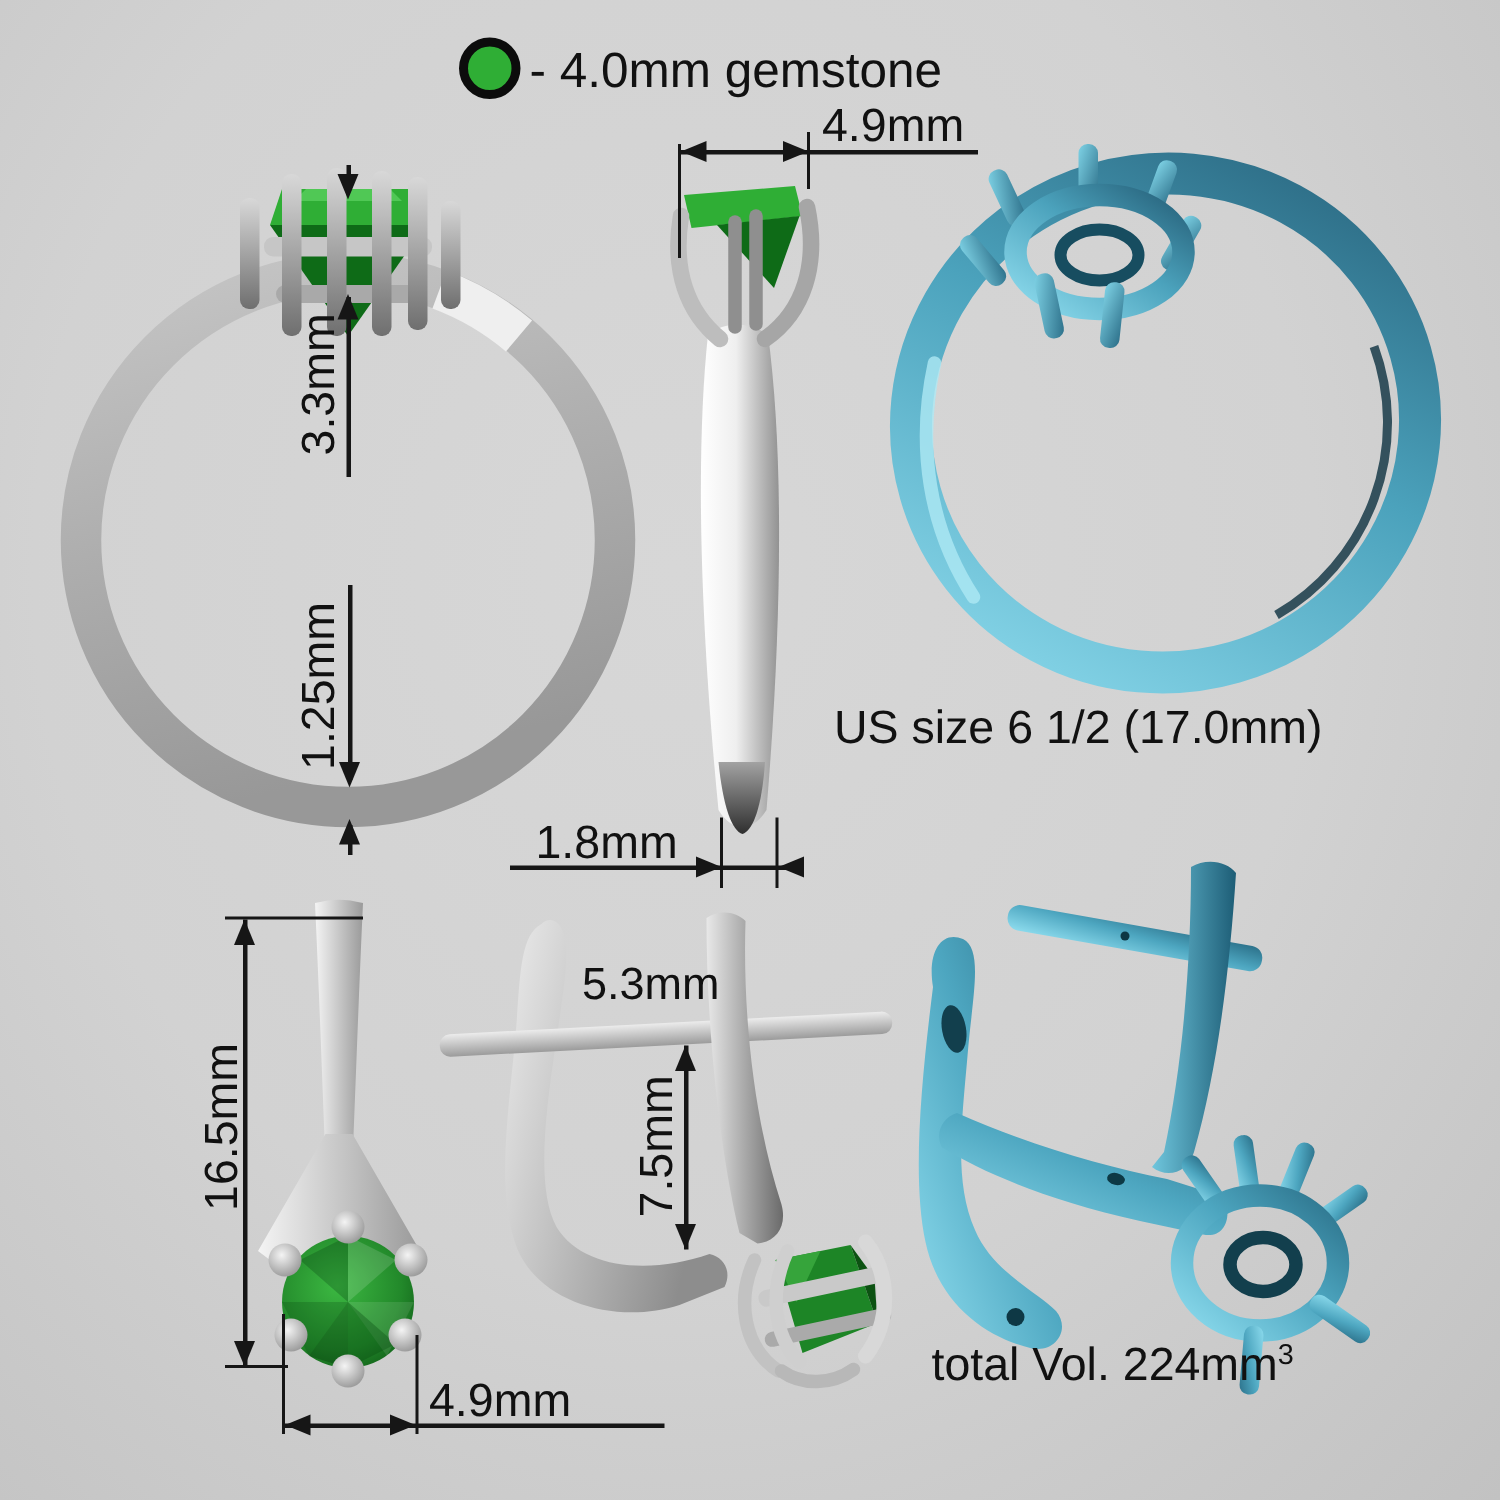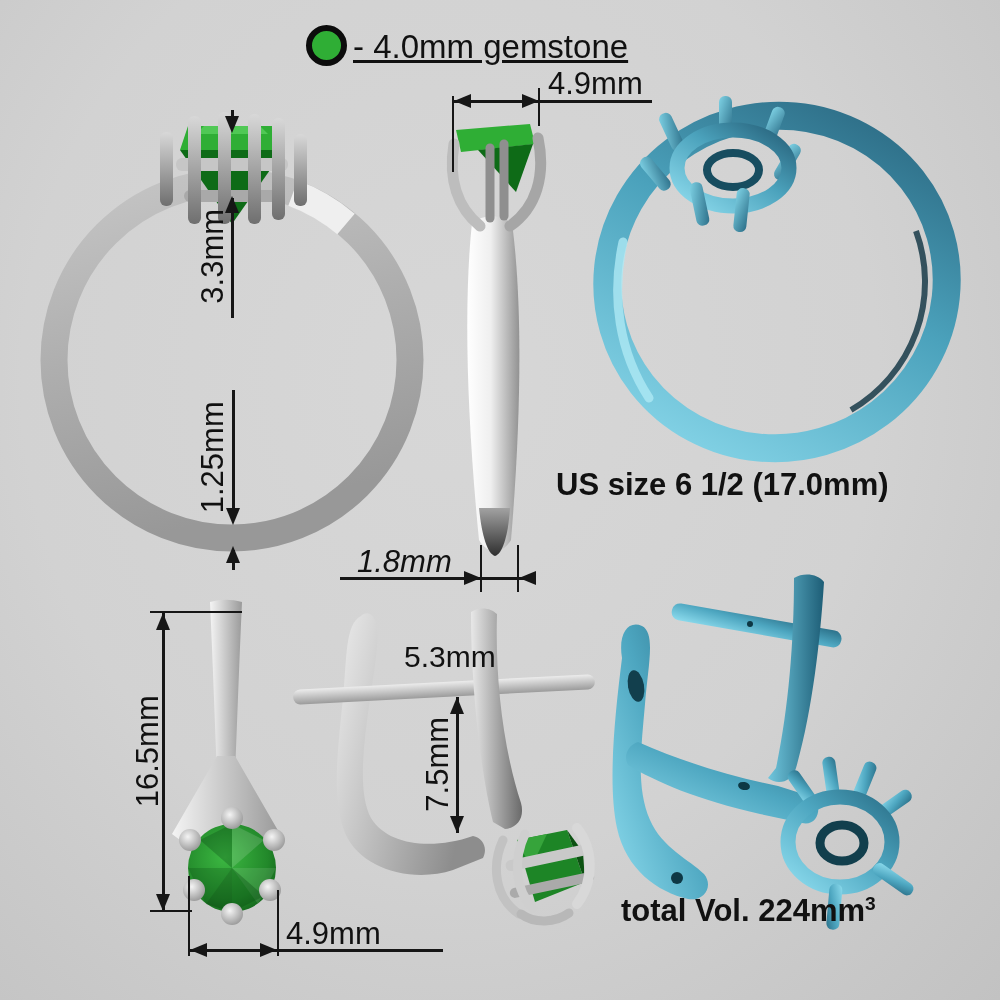--- a/index.html
+++ b/index.html
@@ -13,28 +13,28 @@
   .vline{position:absolute;width:3px;background:#161616;}
   .hline{position:absolute;height:3px;background:#161616;}
   .tick{position:absolute;background:#161616;}
   .arr{position:absolute;width:0;height:0;border-style:solid;}
   .arr.up   {border-width:0 7px 17px 7px;border-color:transparent transparent #161616 transparent;}
   .arr.down {border-width:17px 7px 0 7px;border-color:#161616 transparent transparent transparent;}
   .arr.left {border-width:7px 17px 7px 0;border-color:transparent #161616 transparent transparent;}
   .arr.right{border-width:7px 0 7px 17px;border-color:transparent transparent transparent #161616;}
   .dim{position:absolute;font-size:31px;line-height:1.05;color:#111;white-space:nowrap;}
   .dim.v{text-align:center;transform:rotate(-90deg);}
-  .note{position:absolute;font-size:31px;line-height:1.1;color:#111;white-space:nowrap;font-weight:bold;}
+  .note{position:absolute;font-size:31px;line-height:1.1;color:#111;white-space:nowrap;}
   sup{font-size:0.62em;}
   
   .legend-swatch{
     position:absolute;left:306px;top:25px;width:29px;height:29px;border-radius:50%;
     border:6px solid #0c0c0c;
   }
-  .legend-label{position:absolute;left:353px;top:28px;font-size:33px;color:#111;white-space:nowrap;text-decoration:underline;}
+  .legend-label{position:absolute;left:353px;top:28px;font-size:33px;color:#111;white-space:nowrap;}
 </style>
 </head>
 <body>
 
 <div class="canvas">
 
   <div class="legend-swatch" style="background:#2fae35;"></div>
   <div class="legend-label">- 4.0mm gemstone</div>
 
   <svg style="left:28px;top:106px;" width="410" height="460" viewBox="0 0 410 460">
@@ -238,21 +238,21 @@
     <div class="arr up" style="left:226px;top:546px;"></div>
     <div class="dim v" style="left:147px;top:441px;width:132px;">1.25mm</div>
   </div>
 
   <div>
     <div class="tick" style="left:480px;top:545px;width:2px;height:47px;"></div>
     <div class="tick" style="left:517px;top:545px;width:2px;height:47px;"></div>
     <div class="hline" style="left:340px;top:577px;width:188px;"></div>
     <div class="arr right" style="left:464px;top:571px;"></div>
     <div class="arr left" style="left:519px;top:571px;"></div>
-    <div class="dim" style="left:357px;top:546px;font-style:italic;">1.8mm</div>
+    <div class="dim" style="left:357px;top:546px;">1.8mm</div>
   </div>
 
   <div class="note" style="left:556px;top:468px;">US size 6 1/2 (17.0mm)</div>
 
   <div>
     <div class="tick" style="left:150px;top:611px;width:92px;height:2px;"></div>
     <div class="tick" style="left:150px;top:910px;width:42px;height:2px;"></div>
     <div class="vline" style="left:162px;top:613px;height:298px;"></div>
     <div class="arr up" style="left:156px;top:613px;"></div>
     <div class="arr down" style="left:156px;top:894px;"></div>
@@ -261,21 +261,21 @@
 
   <div>
     <div class="tick" style="left:188px;top:876px;width:2px;height:80px;"></div>
     <div class="tick" style="left:277px;top:890px;width:2px;height:66px;"></div>
     <div class="hline" style="left:188px;top:949px;width:255px;"></div>
     <div class="arr left" style="left:190px;top:943px;"></div>
     <div class="arr right" style="left:260px;top:943px;"></div>
     <div class="dim" style="left:286px;top:918px;">4.9mm</div>
   </div>
 
-  <div class="dim" style="left:404px;top:641px;font-size:30px;">5.3mm</div>
+  <div class="dim" style="left:388px;top:641px;font-size:30px;">5.3mm</div>
 
   <div>
     <div class="vline" style="left:456px;top:697px;height:136px;"></div>
     <div class="arr up" style="left:450px;top:697px;"></div>
     <div class="arr down" style="left:450px;top:816px;"></div>
     <div class="dim v" style="left:378px;top:748px;width:120px;">7.5mm</div>
   </div>
 
   <div class="note" style="left:621px;top:893px;">
     <span>total Vol. 224mm</span><sup>3</sup>

